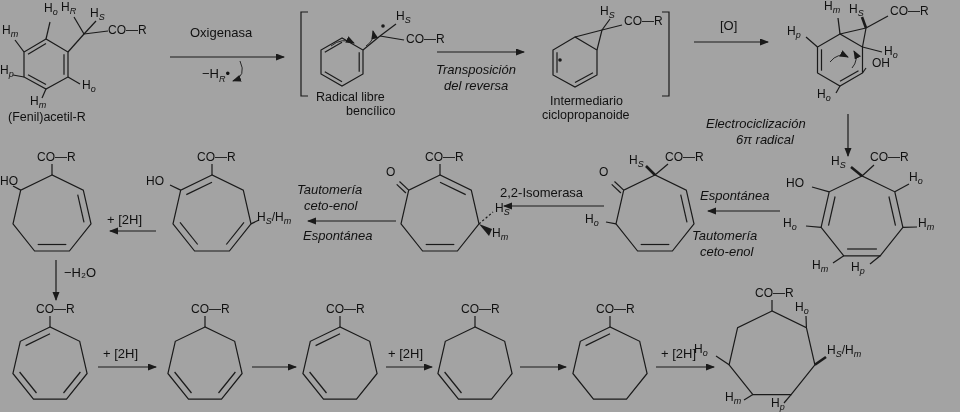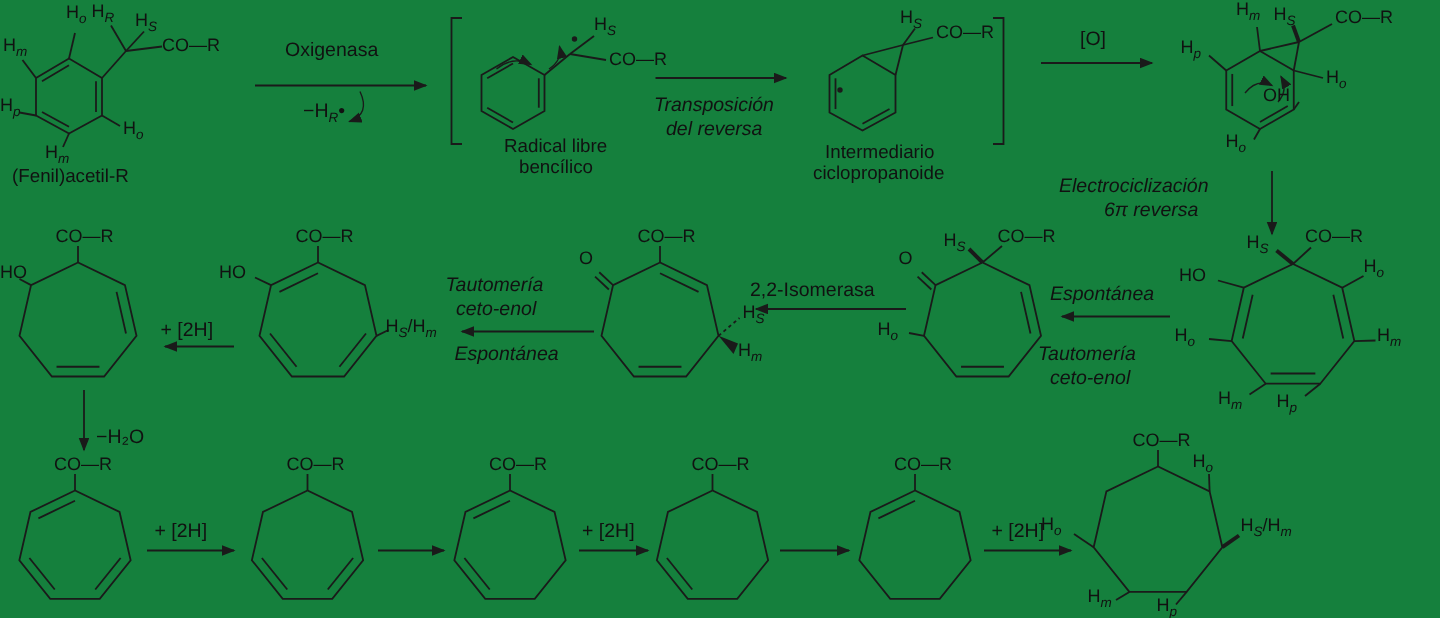--- a/index.html
+++ b/index.html
@@ -1,17 +1,17 @@
 <!DOCTYPE html>
 <html><head>
 <meta charset="utf-8">
 <style>
   * { margin:0; padding:0; box-sizing:border-box; }
   body { background:#fff; font-family:"Liberation Sans", sans-serif; }
-  .scheme { position:relative; width:960px; height:412px; background:#15803d; overflow:hidden; }
+  .scheme { position:relative; width:960px; height:412px; background:#a3a3a3; overflow:hidden; }
   .scheme svg { position:absolute; left:0; top:0; }
   .t { position:absolute; color:#111; white-space:nowrap; line-height:1.05; }
   .atom { font-size:12px; }
   .t sub { font-size:9px; font-style:italic; }
   .cap { font-size:12.5px; }
   .cond { font-size:13px; }
   .ital { font-style:italic; }
 </style>
 </head>
 <body>
@@ -257,43 +257,43 @@
 <span class="t atom" style="left:0px;top:64px">H<sub>p</sub></span>
 <span class="t atom" style="left:30px;top:95px">H<sub>m</sub></span>
 <span class="t atom" style="left:82px;top:79px">H<sub>o</sub></span>
 <span class="t cap" style="left:8px;top:111px">(Fenil)acetil-R</span>
 
 <span class="t cond" style="left:190px;top:26px">Oxigenasa</span>
 <span class="t cond" style="left:202px;top:67px">−H<sub>R</sub>•</span>
 
 <span class="t atom" style="left:396px;top:10px">H<sub>S</sub></span>
 <span class="t atom" style="left:406px;top:33px">CO—R</span>
-<span class="t cap" style="left:336px;top:91px">Radical libre</span>
+<span class="t cap" style="left:316px;top:91px">Radical libre</span>
 <span class="t cap" style="left:346px;top:105px">bencílico</span>
 
 <span class="t cond ital" style="left:436px;top:63px">Transposición</span>
 <span class="t cond ital" style="left:444px;top:79px">del reversa</span>
 
 <span class="t atom" style="left:600px;top:5px">H<sub>S</sub></span>
 <span class="t atom" style="left:624px;top:15px">CO—R</span>
 <span class="t cap" style="left:550px;top:95px">Intermediario</span>
 <span class="t cap" style="left:542px;top:109px">ciclopropanoide</span>
 
 <span class="t cond" style="left:720px;top:19px">[O]</span>
 
 <span class="t atom" style="left:824px;top:0px">H<sub>m</sub></span>
 <span class="t atom" style="left:849px;top:3px">H<sub>S</sub></span>
 <span class="t atom" style="left:890px;top:5px">CO—R</span>
 <span class="t atom" style="left:787px;top:25px">H<sub>p</sub></span>
 <span class="t atom" style="left:884px;top:45px">H<sub>o</sub></span>
-<span class="t atom" style="left:842px;top:57px">OH</span>
+<span class="t atom" style="left:872px;top:57px">OH</span>
 <span class="t atom" style="left:817px;top:88px">H<sub>o</sub></span>
 
 <span class="t cond ital" style="left:706px;top:117px">Electrociclización</span>
-<span class="t cond ital" style="left:736px;top:133px">6π reversa</span>
+<span class="t cond ital" style="left:736px;top:133px">6π radical</span>
 
 <span class="t atom" style="left:870px;top:151px">CO—R</span>
 <span class="t atom" style="left:831px;top:155px">H<sub>S</sub></span>
 <span class="t atom" style="left:786px;top:177px">HO</span>
 <span class="t atom" style="left:909px;top:171px">H<sub>o</sub></span>
 <span class="t atom" style="left:783px;top:217px">H<sub>o</sub></span>
 <span class="t atom" style="left:918px;top:217px">H<sub>m</sub></span>
 <span class="t atom" style="left:812px;top:259px">H<sub>m</sub></span>
 <span class="t atom" style="left:851px;top:261px">H<sub>p</sub></span>
 
@@ -319,21 +319,21 @@
 
 <span class="t atom" style="left:197px;top:151px">CO—R</span>
 <span class="t atom" style="left:146px;top:175px">HO</span>
 <span class="t atom" style="left:257px;top:211px">H<sub>S</sub>/H<sub>m</sub></span>
 
 <span class="t cond" style="left:107px;top:213px">+ [2H]</span>
 
 <span class="t atom" style="left:37px;top:151px">CO—R</span>
 <span class="t atom" style="left:0px;top:175px">HO</span>
 
-<span class="t cond" style="left:64px;top:284px">−H₂O</span>
+<span class="t cond" style="left:64px;top:266px">−H₂O</span>
 
 <span class="t atom" style="left:36px;top:303px">CO—R</span>
 <span class="t cond" style="left:103px;top:347px">+ [2H]</span>
 <span class="t atom" style="left:191px;top:303px">CO—R</span>
 <span class="t atom" style="left:326px;top:303px">CO—R</span>
 <span class="t cond" style="left:388px;top:347px">+ [2H]</span>
 <span class="t atom" style="left:461px;top:303px">CO—R</span>
 <span class="t atom" style="left:596px;top:303px">CO—R</span>
 <span class="t cond" style="left:661px;top:347px">+ [2H]</span>
 

